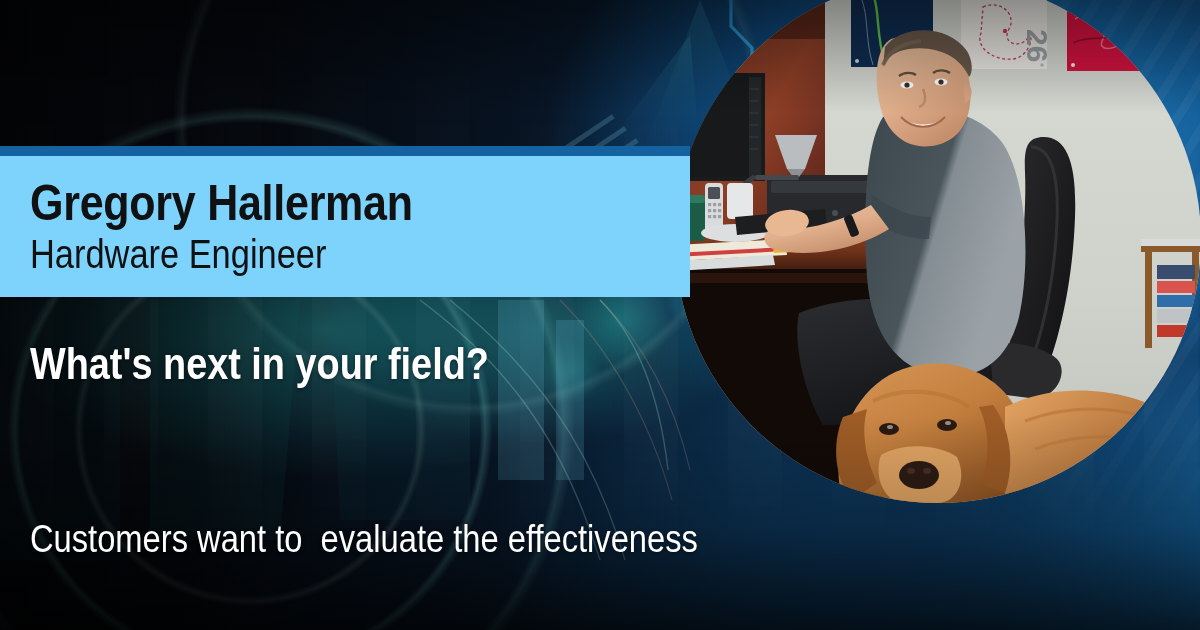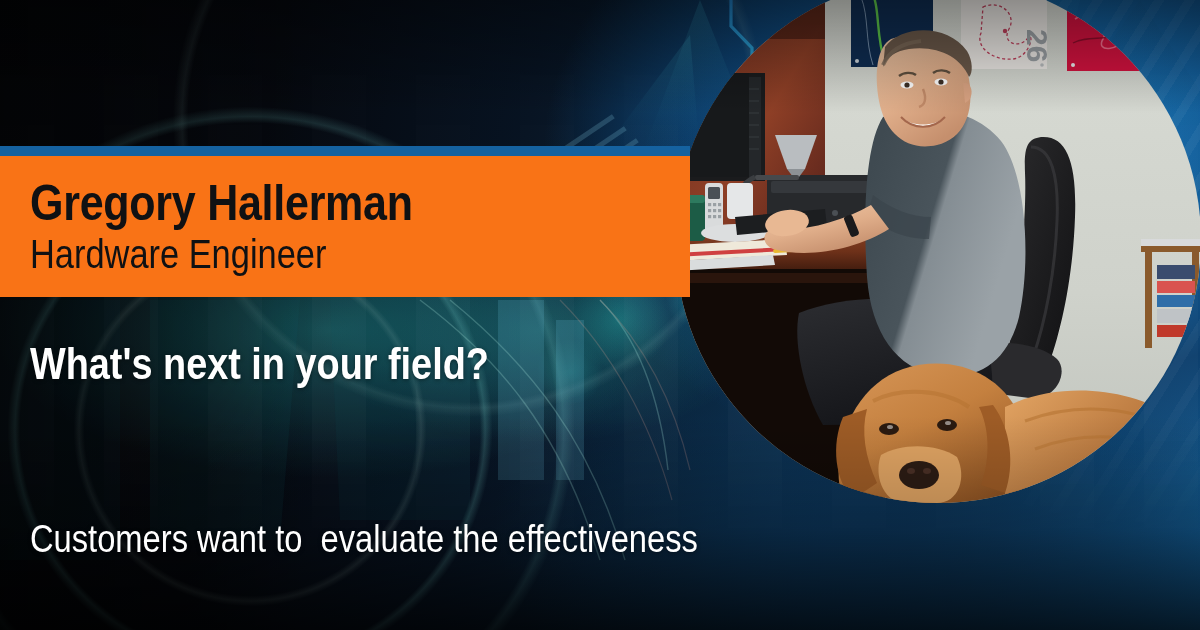--- a/index.html
+++ b/index.html
@@ -97,21 +97,21 @@
     overflow:hidden;
   }
   .photo { position:absolute; inset:0; }
   .photo svg { width:100%; height:100%; display:block; }
 
   
   .name-band {
     position:absolute;
     left:0; top:156px;
     width:690px; height:141px;
-    background:#f97316;
+    background:#7dd3fc;
     display:flex; flex-direction:column;
     justify-content:center;
     padding-left:30px;
     z-index:4;
   }
   .name-band::after{
     content:""; position:absolute; left:0; top:-10px; width:690px; height:10px;
     background:#1562a0;
   }
   .person-name {

